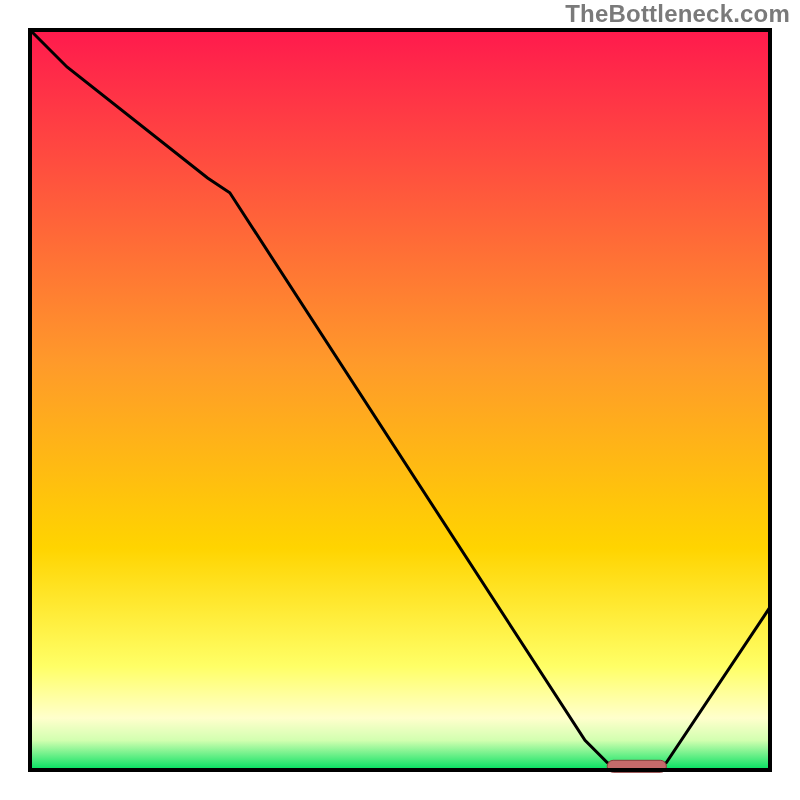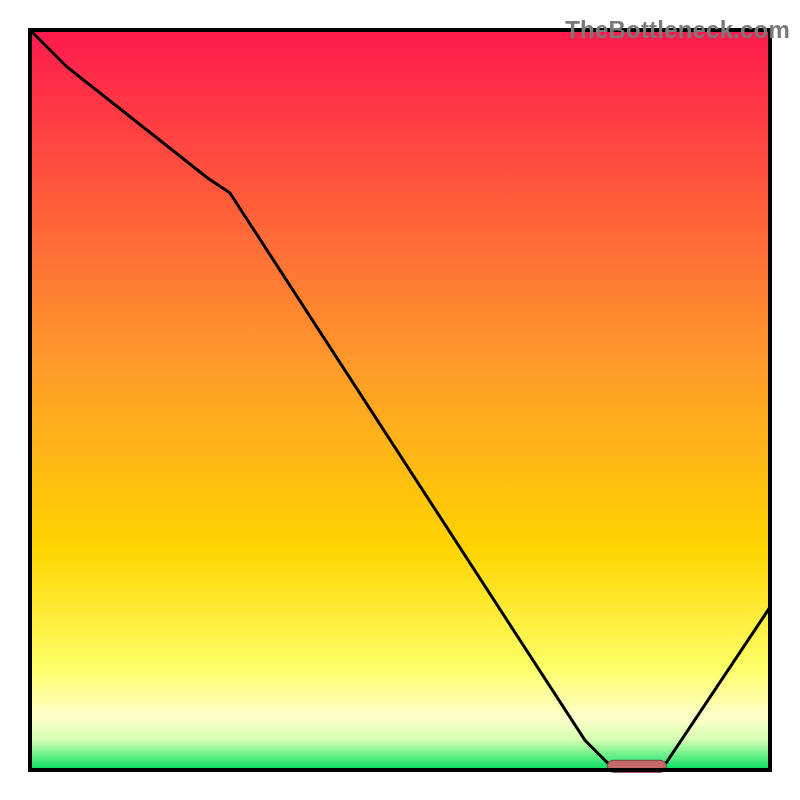--- a/index.html
+++ b/index.html
@@ -11,21 +11,21 @@
     background: #ffffff;
     font-family: Arial, Helvetica, sans-serif;
   }
   .frame {
     position: relative;
     width: 800px;
     height: 800px;
   }
   .watermark {
     position: absolute;
-    top: 16px;
+    top: 0;
     right: 10px;
     font-size: 24px;
     font-weight: bold;
     color: #7a7a7a;
     letter-spacing: 0.2px;
     z-index: 5;
   }
   svg {
     display: block;
   }

